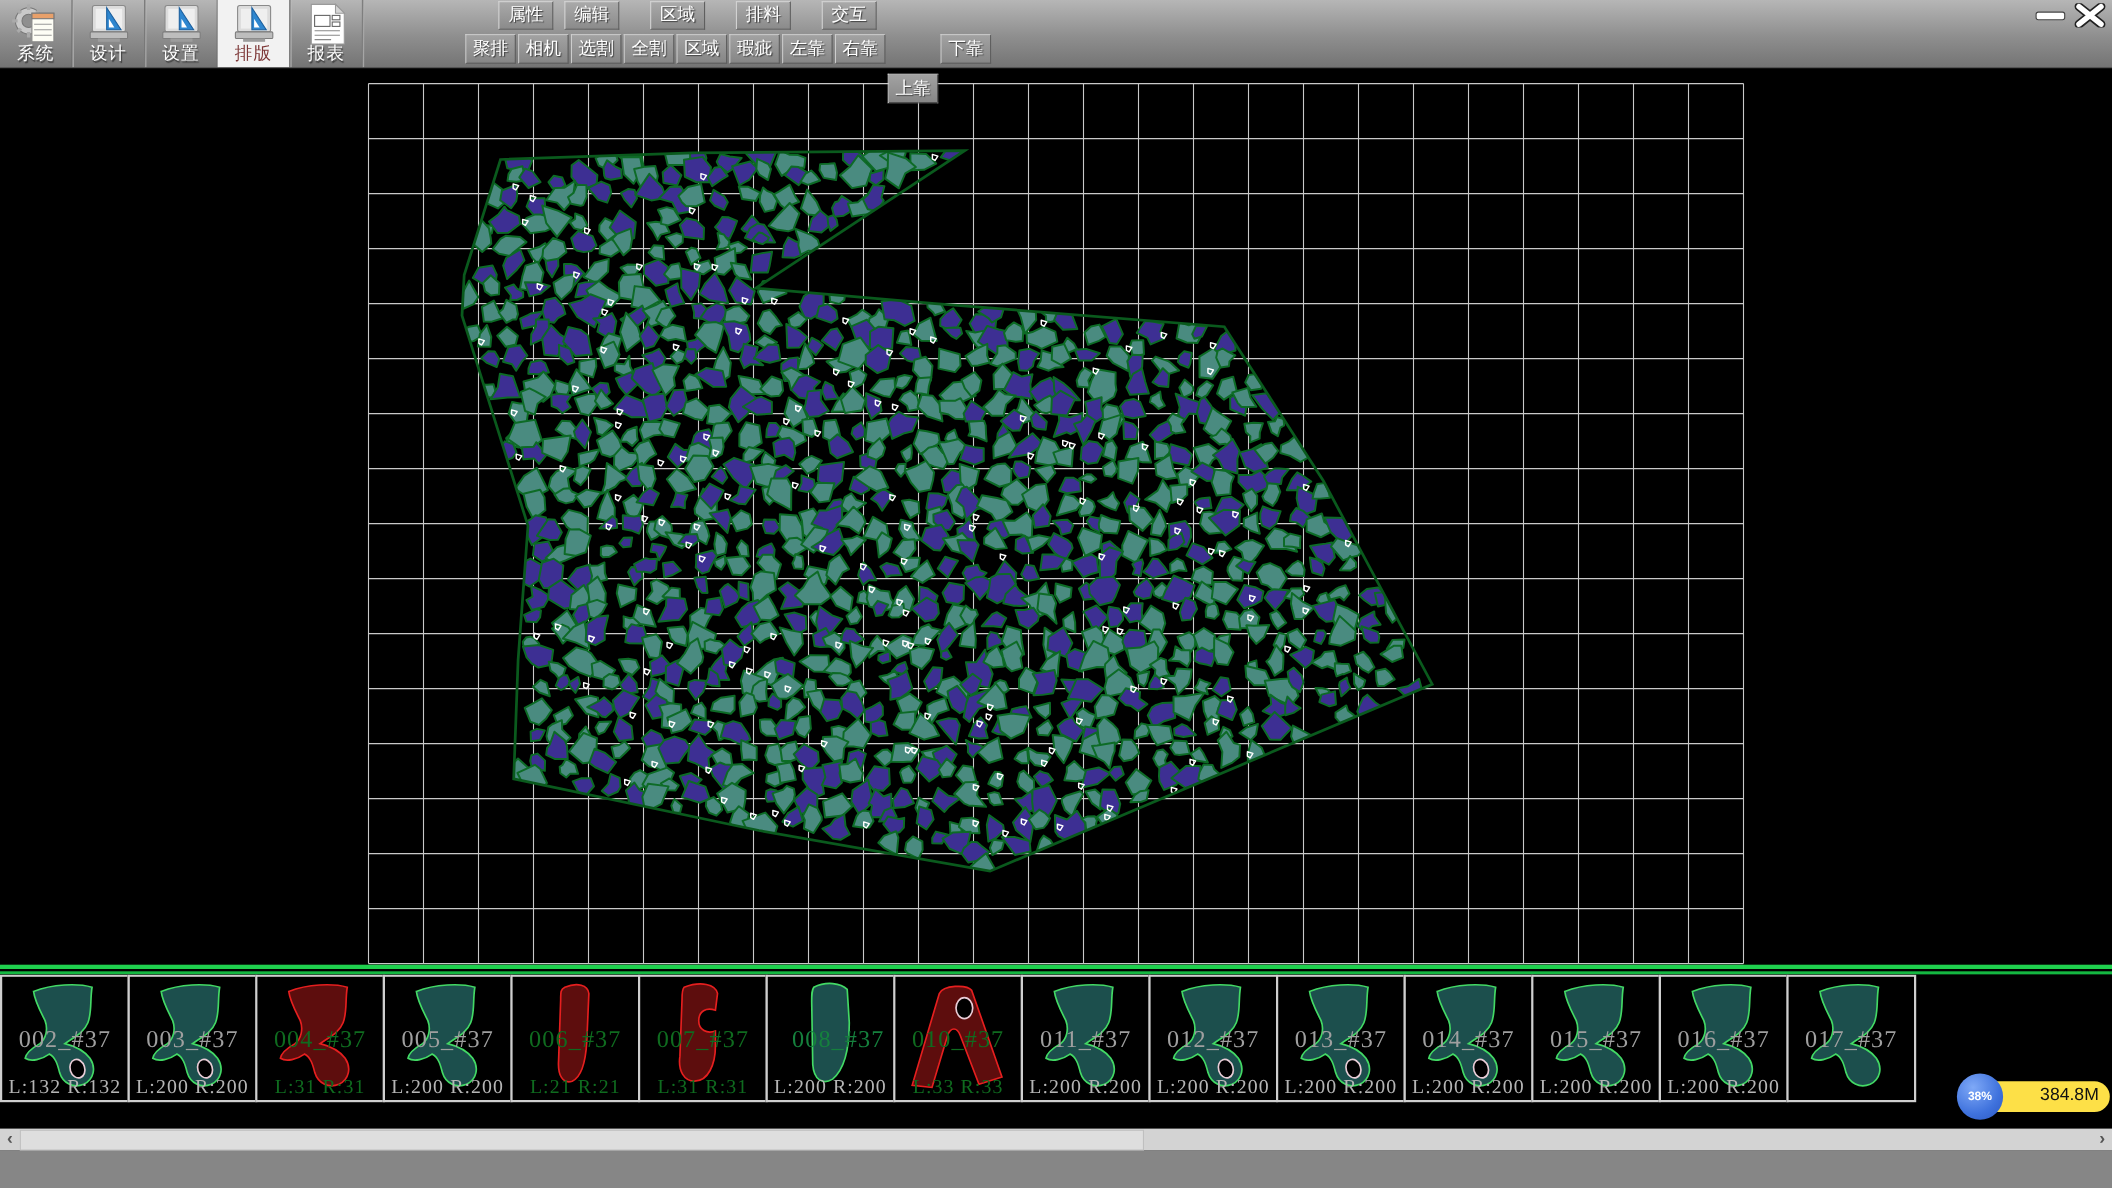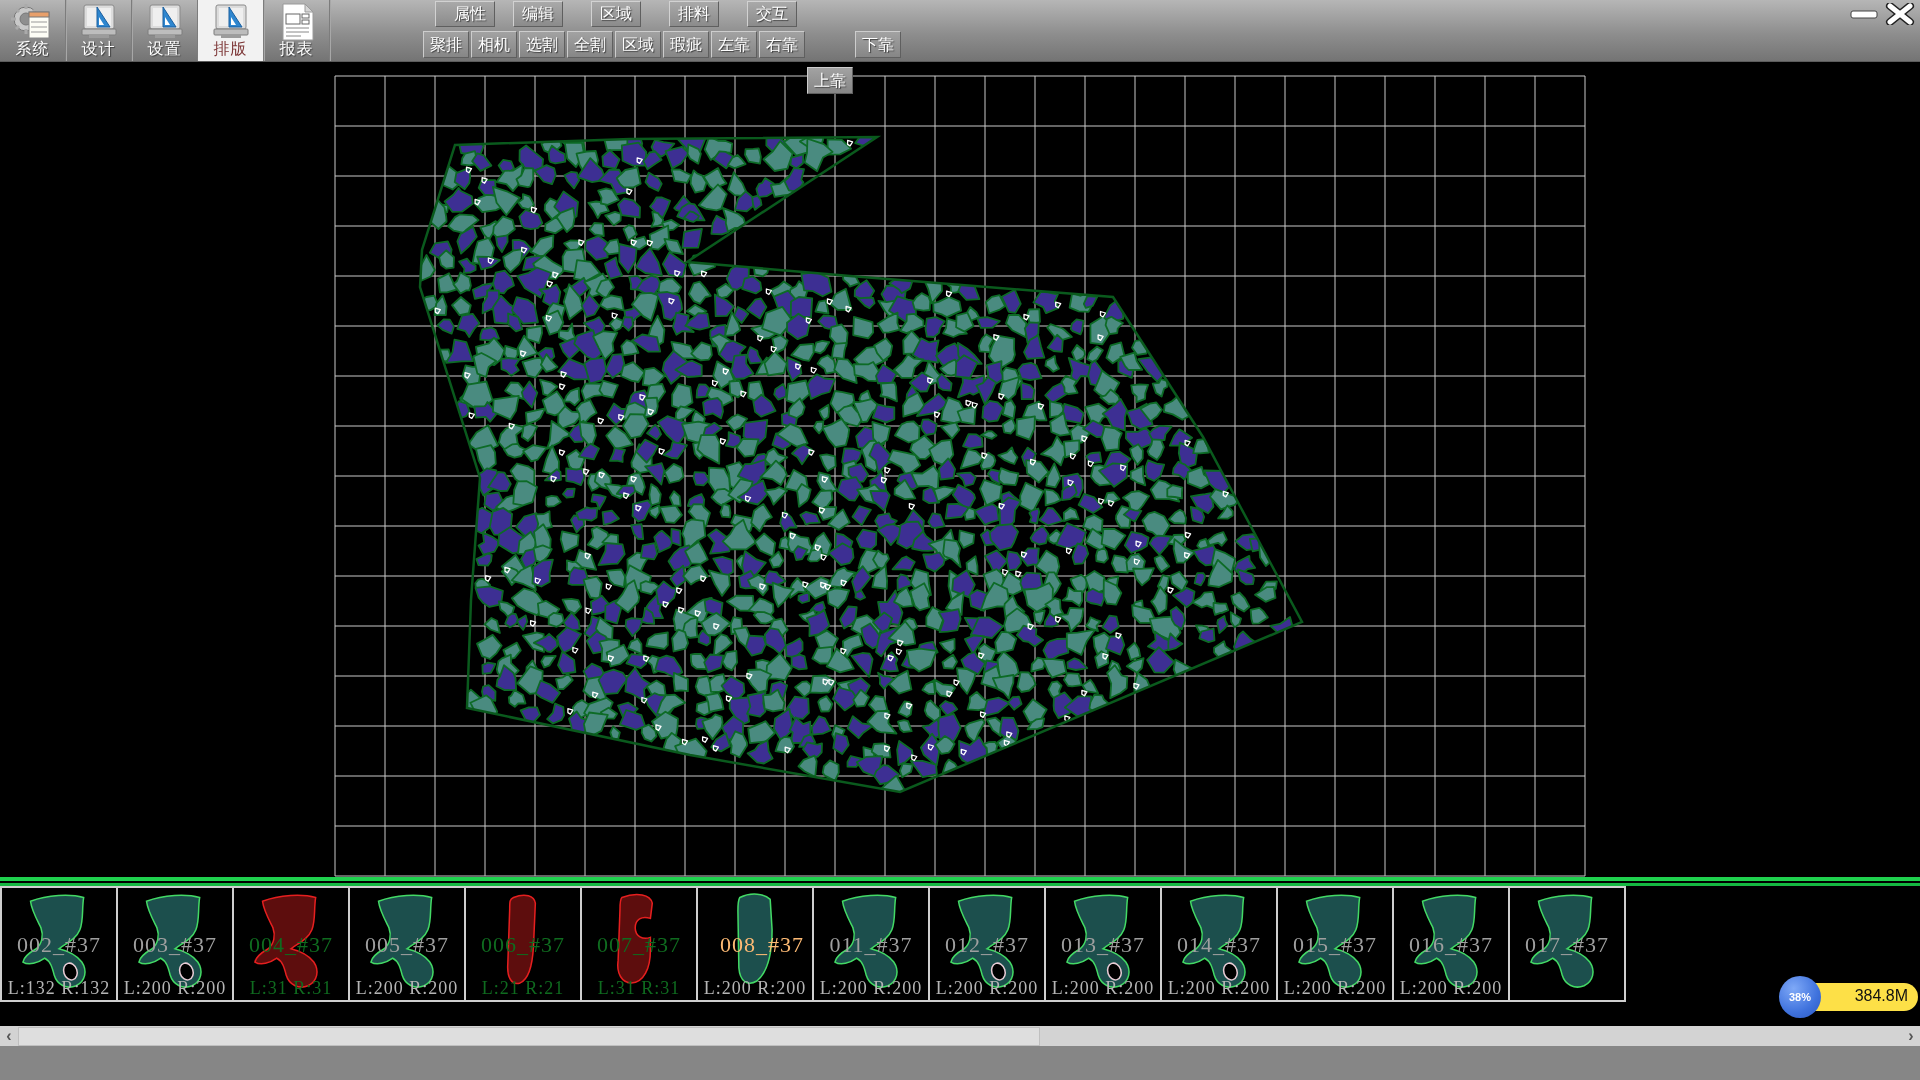--- a/index.html
+++ b/index.html
@@ -1231,21 +1231,21 @@
             <rect x="11" y="12" width="14" height="10" fill="none" stroke="#666"></rect>
             <rect x="27" y="12" width="7" height="4" fill="none" stroke="#666"></rect>
             <rect x="27" y="18" width="7" height="4" fill="none" stroke="#666"></rect>
             <line x1="11" y1="26" x2="34" y2="26" stroke="#888"></line>
             <line x1="11" y1="30" x2="34" y2="30" stroke="#888"></line>
             <line x1="11" y1="34" x2="26" y2="34" stroke="#888"></line>
           </svg></span>
         <span class="mlabel">报表</span>
       </div>
       <div class="mdivider" style="left: 329px;"></div>
-      <div class="tab-btn" style="left: 435px; padding-left: 10px;">属性</div>
+      <div class="tab-btn" style="left: 453px;">属性</div>
       <div class="tab-btn" style="left: 513px;">编辑</div>
       <div class="tab-btn" style="left: 591px;">区域</div>
       <div class="tab-btn" style="left: 669px;">排料</div>
       <div class="tab-btn" style="left: 747px;">交互</div>
       <div class="tool-btn" style="left: 423px;">聚排</div>
       <div class="tool-btn" style="left: 471px;">相机</div>
       <div class="tool-btn" style="left: 519px;">选割</div>
       <div class="tool-btn" style="left: 567px;">全割</div>
       <div class="tool-btn" style="left: 615px;">区域</div>
       <div class="tool-btn" style="left: 663px;">瑕疵</div>
@@ -1316,22 +1316,30 @@
         <svg class="shape" viewBox="0 0 100 118" preserveAspectRatio="xMidYMid meet">
           <path d="M32,10 C48,4 62,7 64,16 L62,32 C53,29 46,33 46,42 C46,51 54,55 62,52 L62,66 C62,84 55,100 42,100 C32,100 26,90 28,76 L30,22 C30,16 30,12 32,10 Z" fill="#5d0d0d" stroke="#e51f1f" stroke-width="1.6"></path>
         </svg>
         <div class="pname" style="color: rgb(15, 107, 31);">007_#37</div>
         <div class="plr" style="color: rgb(15, 107, 31);">L:31 R:31</div>
       </div>
       <div class="cell">
         <svg class="shape" viewBox="0 0 100 118" preserveAspectRatio="xMidYMid meet">
           <path d="M34,10 C46,4 60,6 66,12 L68,44 C68,66 64,88 52,98 C42,104 34,98 33,84 L32,24 C32,16 32,13 34,10 Z" fill="#1c4f4d" stroke="#43d965" stroke-width="1.6"></path>
         </svg>
-        <div class="pname" style="color: #fdba74; margin-left: 14px;">008_#37</div>
+        <div class="pname" style="color: #15803d; margin-left: 14px;">008_#37</div>
         <div class="plr" style="color: rgb(181, 181, 181);">L:200 R:200</div>
+      </div>
+      <div class="cell">
+        <svg class="shape" viewBox="0 0 100 118" preserveAspectRatio="xMidYMid meet">
+          <path d="M6,104 L32,16 C36,8 58,7 63,13 L92,96 L70,103 L52,56 C49,48 43,48 40,56 L25,106 Z" fill="#5d0d0d" stroke="#e51f1f" stroke-width="1.6"></path>
+          <ellipse cx="56" cy="30" rx="8" ry="10" transform="rotate(0 56 30)" fill="#000000" stroke="#e8ccd6" stroke-width="1.6"></ellipse>
+        </svg>
+        <div class="pname" style="color: rgb(15, 107, 31);">010_#37</div>
+        <div class="plr" style="color: rgb(15, 107, 31);">L:33 R:33</div>
       </div>
       <div class="cell">
         <svg class="shape" viewBox="0 0 100 118" preserveAspectRatio="xMidYMid meet">
           <path d="M20,14 C38,7 62,6 76,10 C74,22 76,34 72,44 C68,54 58,58 50,64 C58,66 68,70 74,78 C80,87 78,98 68,103 C58,107 48,102 45,92 C43,84 41,77 35,74 C28,79 18,82 12,78 C13,72 19,68 26,64 C32,59 34,50 31,42 C26,32 21,23 20,14 Z" fill="#1c4f4d" stroke="#43d965" stroke-width="1.6"></path>
         </svg>
         <div class="pname" style="color: rgb(159, 159, 159);">011_#37</div>
         <div class="plr" style="color: rgb(181, 181, 181);">L:200 R:200</div>
       </div>
       <div class="cell">
         <svg class="shape" viewBox="0 0 100 118" preserveAspectRatio="xMidYMid meet">

